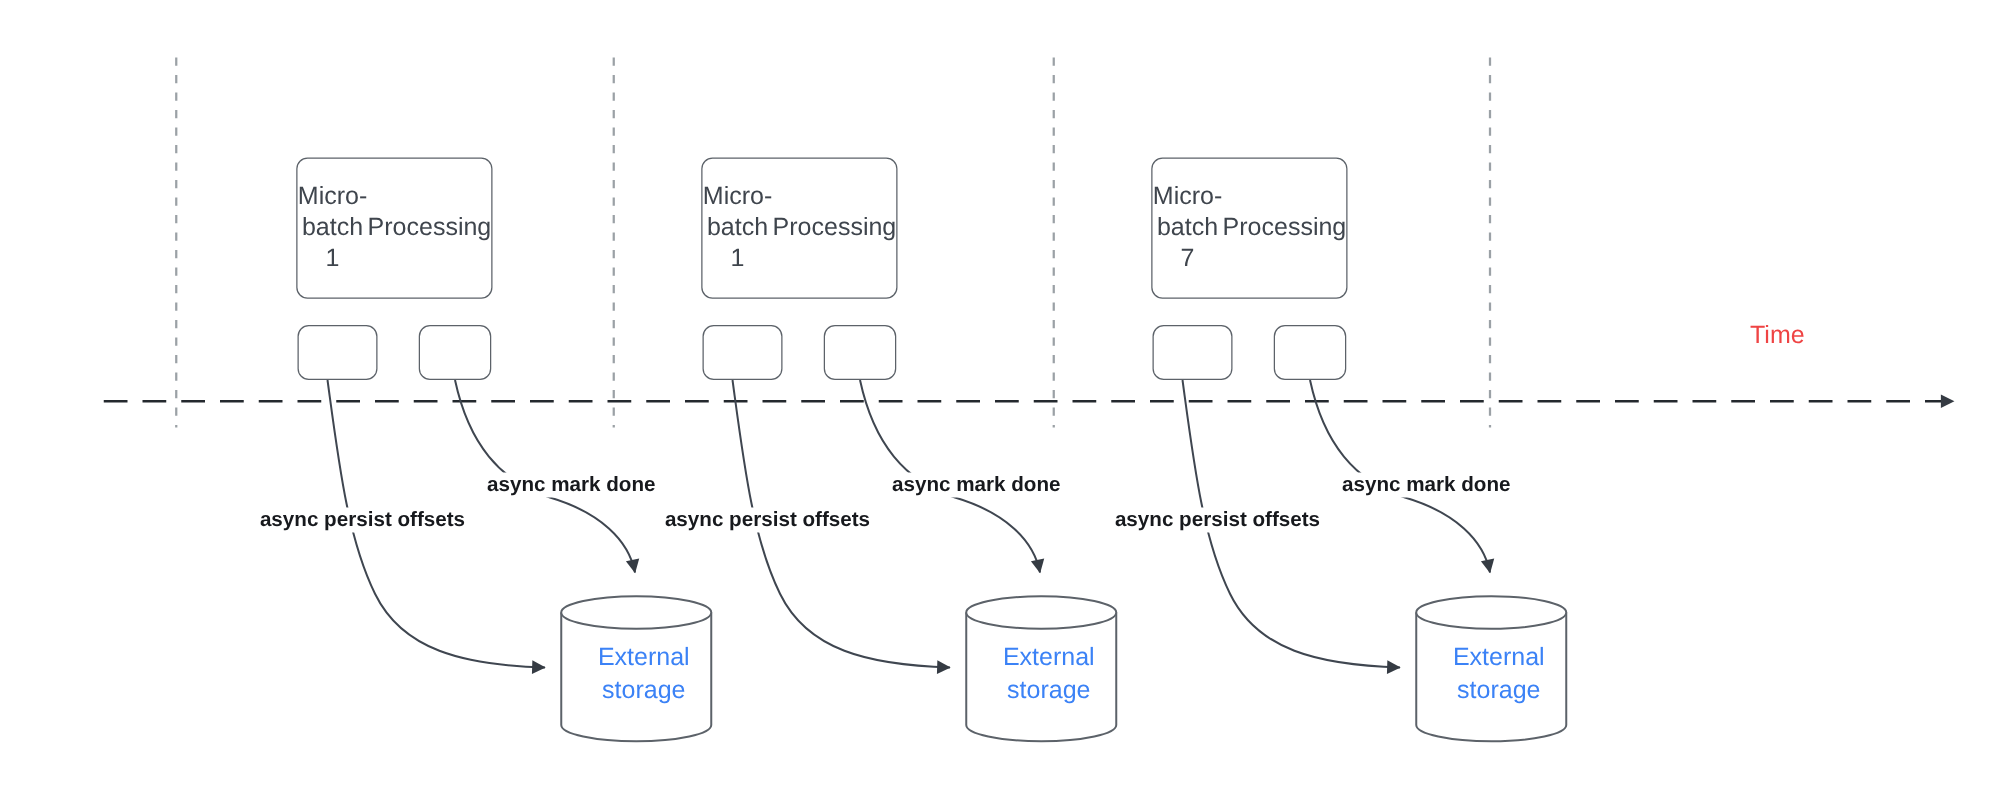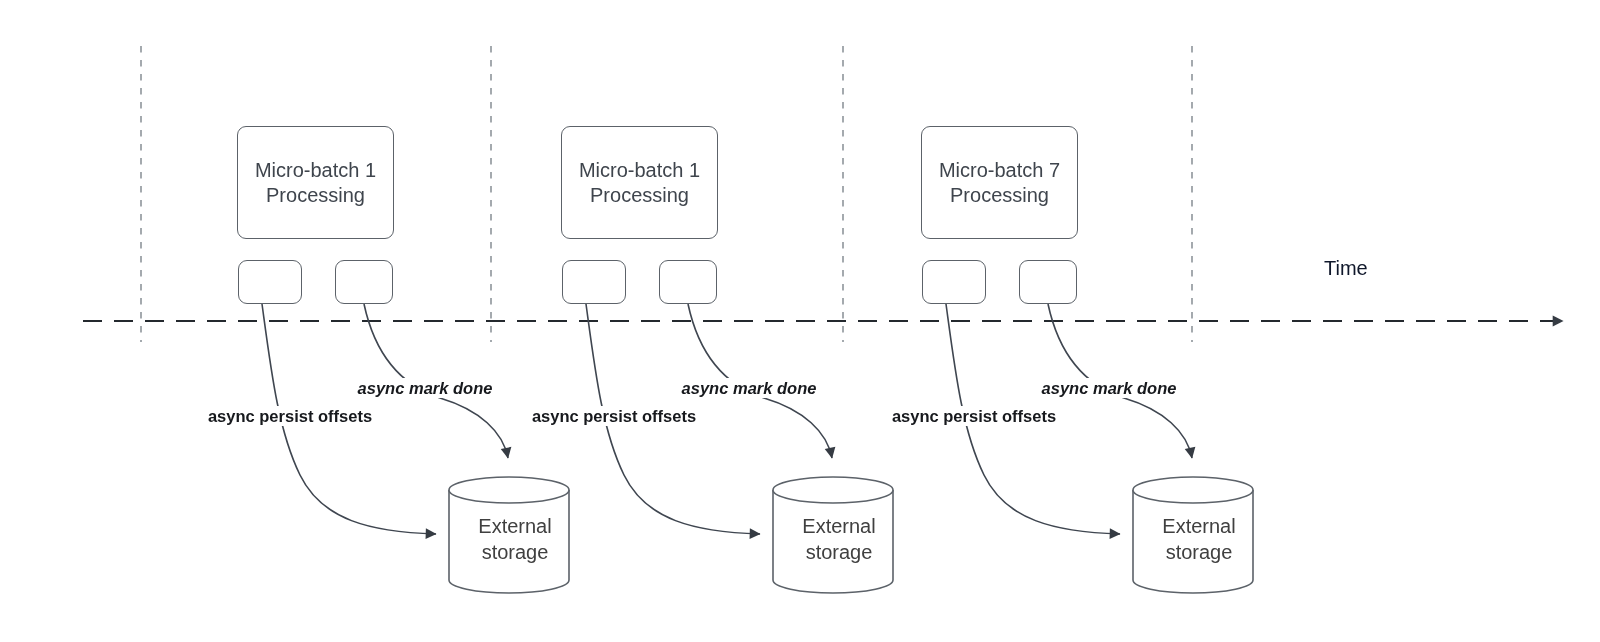--- a/index.html
+++ b/index.html
@@ -8,39 +8,39 @@
     font-family:"Liberation Sans",sans-serif;overflow:hidden;
   }
   .layer{position:absolute;left:0;top:0;width:1600px;height:642px;}
   .sec{position:absolute;top:0;width:0;height:0;overflow:visible;}
   .shape{
     position:absolute;box-sizing:border-box;background:#ffffff;
     border:1.6px solid #5c6269;border-radius:9px;
   }
   .batch{
     left:237px;top:126px;width:157px;height:113px;
-    display:flex;flex-direction:column;align-items:center;justify-content:center;
+    display:flex;flex-direction:row;align-items:center;justify-content:center;
     font-size:20px;line-height:25px;color:#3f454d;text-align:center;
   }
   .miniA{left:238px;top:260px;width:64px;height:44px;}
   .miniB{left:335px;top:260px;width:58px;height:44px;}
   .alabel{
     position:absolute;transform:translateX(-50%);white-space:nowrap;
     font-weight:700;font-size:16.5px;line-height:20px;color:#17191d;
     background:#ffffff;padding:0 3px;
   }
   .persist{left:290px;top:406px;}
-  .markdone{left:425px;top:378px;font-style:italic;}
+  .markdone{left:457px;top:378px;}
   .storetext{
     position:absolute;left:449px;top:513px;width:132px;text-align:center;
-    font-size:20px;line-height:26px;color:#404040;
+    font-size:20px;line-height:26px;color:#3b82f6;
   }
   .timelabel{
-    position:absolute;left:1324px;top:256px;font-size:20px;line-height:24px;
-    color:#0f172a;
+    position:absolute;left:1400px;top:256px;font-size:20px;line-height:24px;
+    color:#ef4444;
   }
 </style>
 </head>
 <body>
 
 <div class="canvas">
 
   <svg class="layer" viewBox="0 0 1600 642">
     <defs>
       <marker id="arrow" viewBox="0 0 12 12" refX="10.5" refY="6" markerWidth="16" markerHeight="13" orient="auto" markerUnits="userSpaceOnUse">

